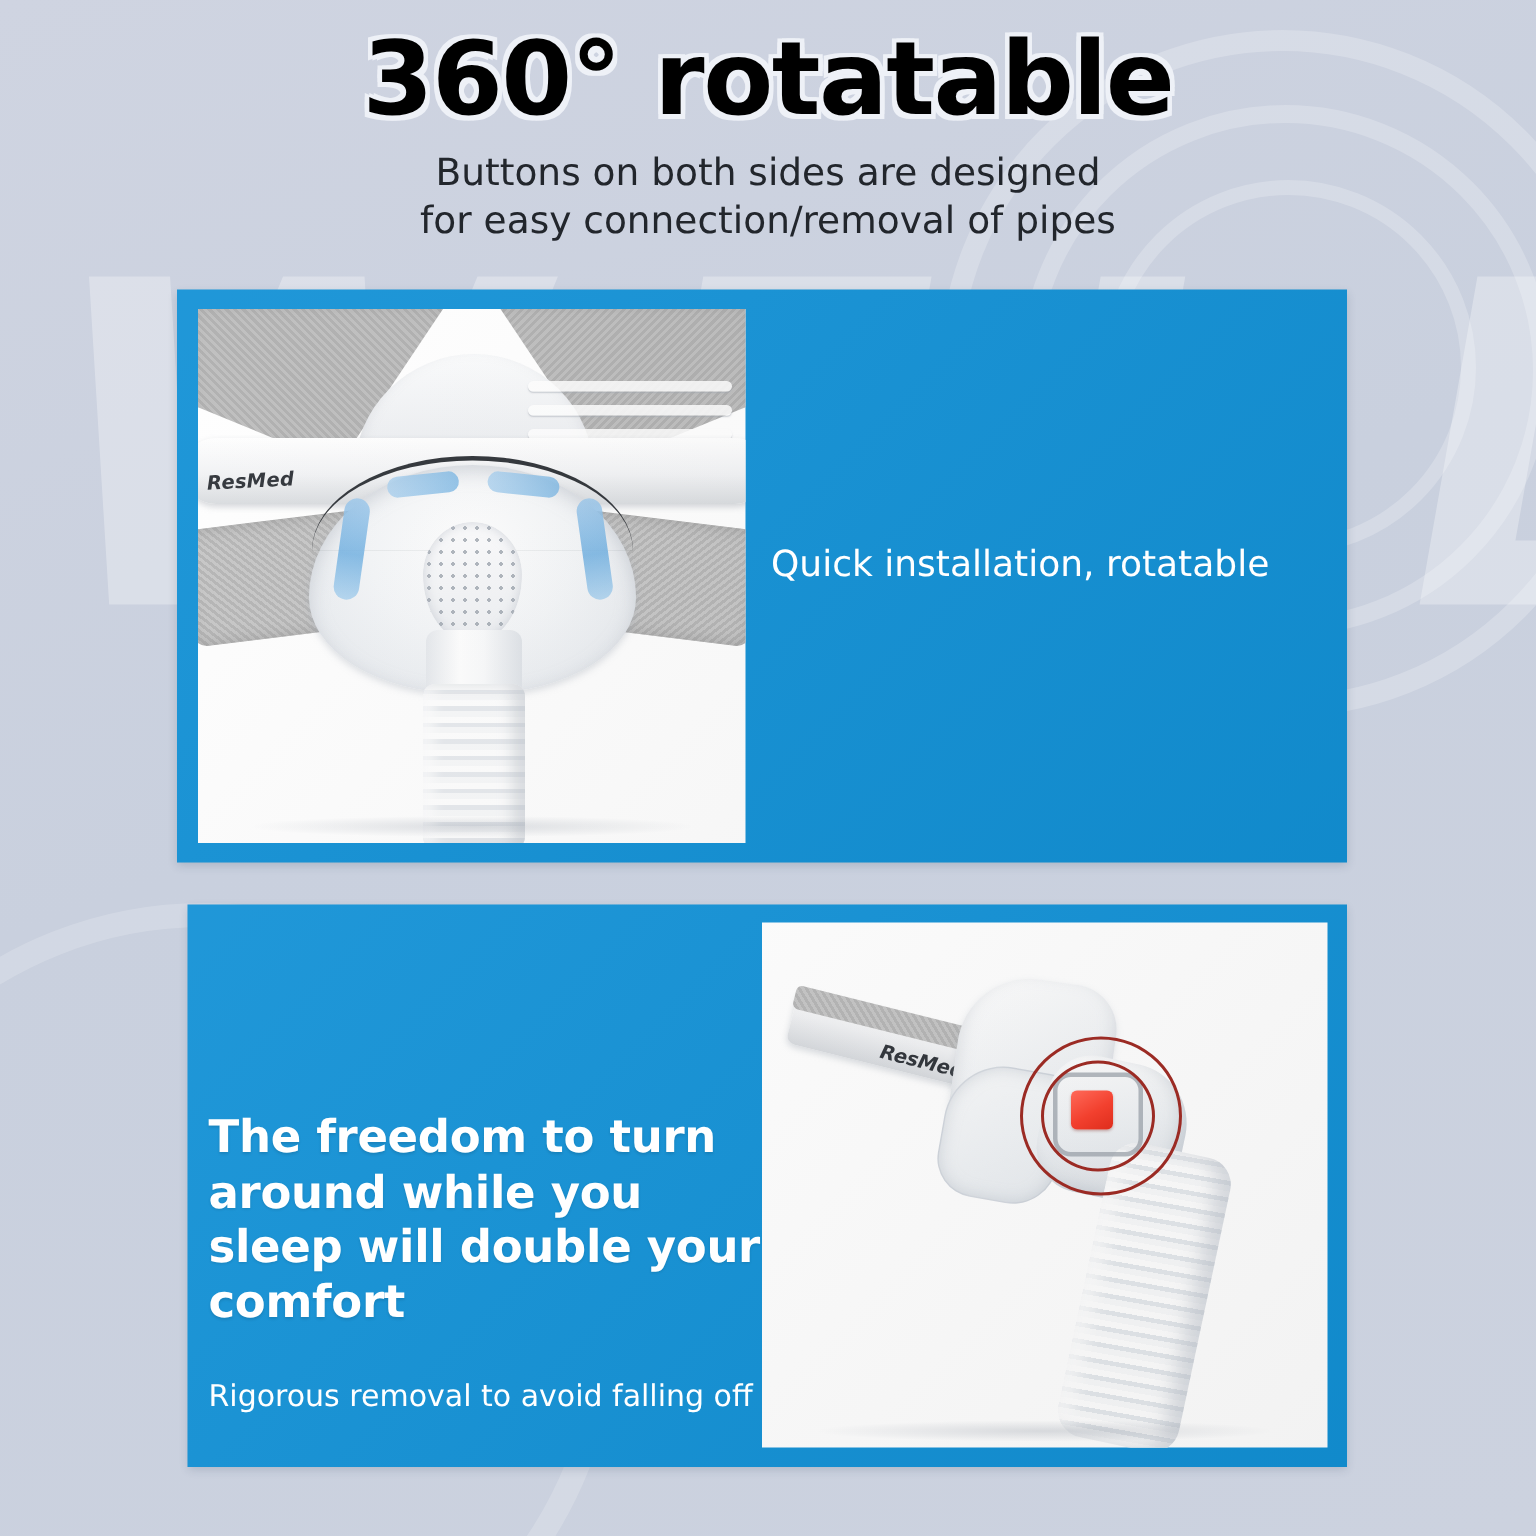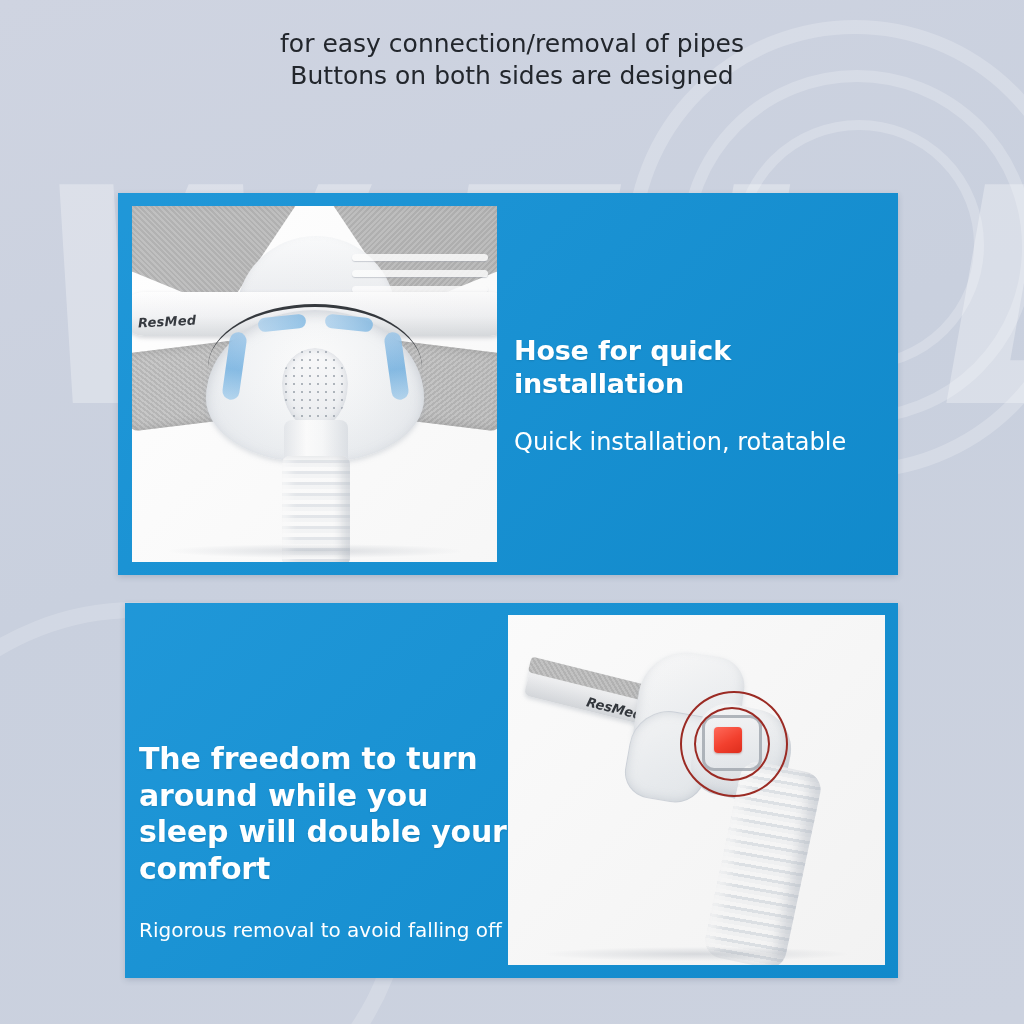--- a/index.html
+++ b/index.html
@@ -372,23 +372,24 @@
 
   <div class="wm-layer">
     <div class="wm-ring r1"></div>
     <div class="wm-ring r2"></div>
     <div class="wm-ring r3"></div>
     <div class="wm-ring r4"></div>
     <div class="wm-letters">WELL</div>
   </div>
 
   <div class="header">
+    <div class="headline">360° rotatable</div>
     <div class="subline">
+      <div>Buttons on both sides are designed</div>
       <div>for easy connection/removal of pipes</div>
-      <div>Buttons on both sides are designed</div>
     </div>
   </div>
 
   <div class="panel panel-top">
 
     <div class="photo photo-top">
       <div class="ph1">
         <div class="strap strap-tl"></div>
         <div class="strap strap-tr"></div>
         <div class="strap strap-bl"></div>
@@ -412,21 +413,20 @@
         <div class="vent"></div>
         <div class="hose-neck"></div>
         <div class="hose"></div>
 
         <div class="logo-1">ResMed</div>
         <div class="ph-shadow"></div>
       </div>
     </div>
 
     <div class="panel-text text-top">
-      <div class="panel-title">Hose for quick installation</div>
       <div class="panel-sub">Quick installation, rotatable</div>
     </div>
   </div>
 
   <div class="panel panel-bottom">
 
     <div class="panel-text text-bottom">
       <div class="panel-title">The freedom to turn around while you sleep will double your comfort</div>
       <div class="panel-sub">Rigorous removal to avoid falling off</div>
     </div>

